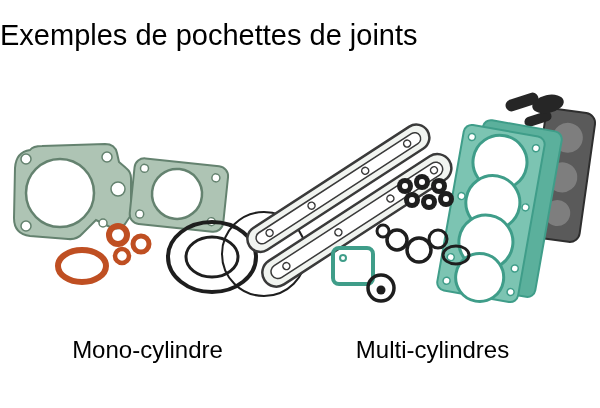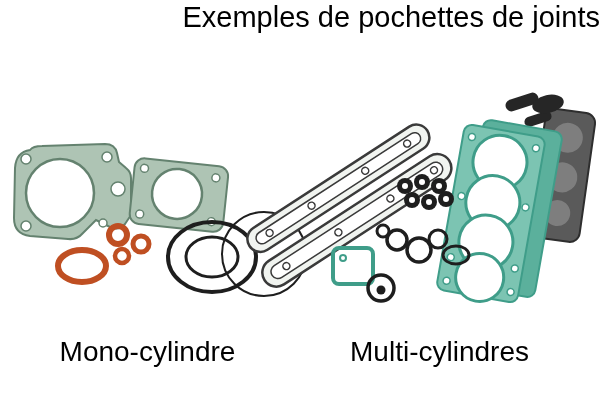--- a/index.html
+++ b/index.html
@@ -17,42 +17,42 @@
   html,body{margin:0;padding:0;background:var(--background);}
   .page{
     position:relative;
     width:600px;height:408px;
     background:var(--background);
     font-family:"Liberation Sans", sans-serif;
     color:#000;
     overflow:hidden;
   }
   .title{
-    margin:0 0 0;
-    text-align:right;
+    margin:18px 0 0;
+    text-align:left;
     font-size:29px;
     font-weight:400;
     line-height:1.22;
     color:#000;
   }
   .photo{
     position:absolute;
     left:0; top:82px;
     width:600px; height:245px;
   }
   .captions{position:absolute; top:336px; left:0; width:600px; height:40px;}
   .caption{
     position:absolute;
-    font-size:28px;
+    font-size:24px;
     font-weight:400;
     text-align:center;
     white-space:nowrap;
   }
   .caption-mono{left:30px; width:235px;}
-  .caption-multi{left:307px; width:265px;}
+  .caption-multi{left:300px; width:265px;}
 
   
   .green{fill:var(--gasket-green); stroke:var(--gasket-green-outline);}
   .green-hole{fill:#fff; stroke:var(--gasket-green-outline);}
   .orange-ring{fill:none; stroke:var(--oring-orange);}
   .black-ring{fill:none; stroke:var(--seal-black);}
   .teal{fill:var(--gasket-teal); stroke:var(--gasket-teal-dark);}
   .teal-back{fill:#5bb09c; stroke:var(--gasket-teal-dark);}
   .teal-ring{fill:none; stroke:var(--gasket-teal-dark);}
   .bore{fill:#fff; stroke:var(--gasket-teal-dark);}

